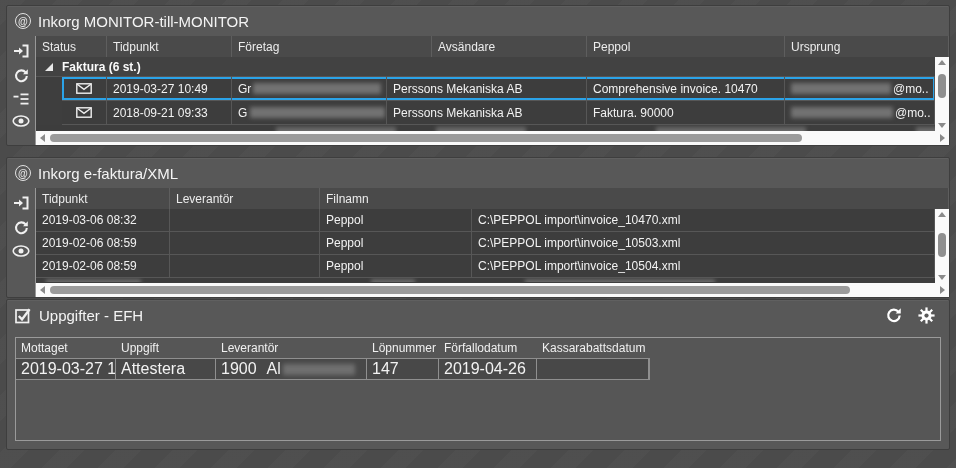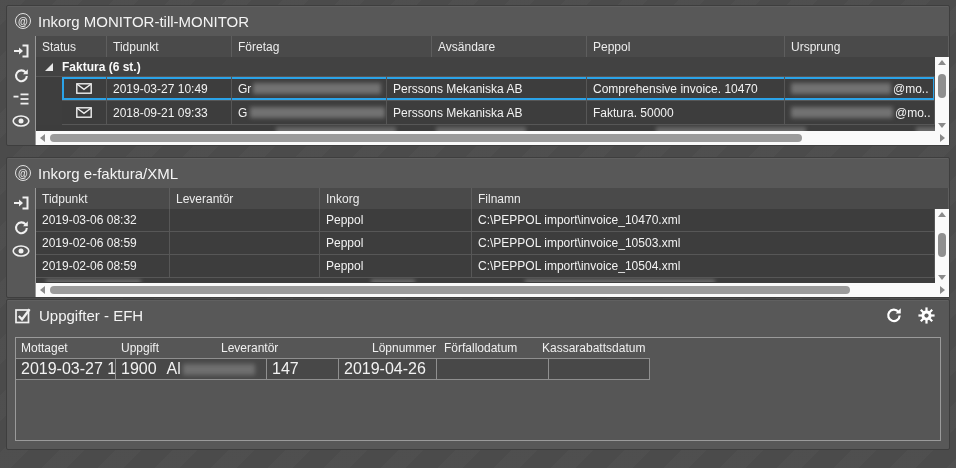--- a/index.html
+++ b/index.html
@@ -198,21 +198,21 @@
                   <rect x="0.8" y="0.8" width="14.4" height="9.4" fill="none" stroke="#f0f0f0" stroke-width="1.4"></rect>
                   <path d="M1.2 1.2L8 6.4l6.8-5.2" fill="none" stroke="#f0f0f0" stroke-width="1.4"></path>
                 </svg>
             </div>
             <div class="cell m2m-c2">2018-09-21 09:33</div>
             <div class="cell m2m-c3">
                 <span>G</span>
                 <span class="rd" style="width:135px;margin-left:3px"></span>
               </div>
             <div class="cell m2m-c4">Perssons Mekaniska AB</div>
-            <div class="cell m2m-c5">Faktura. 50000</div>
+            <div class="cell m2m-c5">Faktura. 90000</div>
             <div class="cell flex1">
                 <span class="rd" style="width:102px;margin-right:2px"></span>
                 <span>@mo..</span>
               </div>
           </div>
         </div>
         <div class="partial partial-m2m">
           <span class="rd rd-dk" style="width:120px;margin-left:240px;margin-top:2px"></span>
           <span class="rd rd-dk" style="width:90px;margin-left:40px;margin-top:2px"></span>
           <span class="rd rd-dk" style="width:150px;margin-left:130px;margin-top:2px"></span>
@@ -257,21 +257,20 @@
         <svg width="18" height="12" viewBox="0 0 18 12">
             <ellipse cx="9" cy="6" rx="7.8" ry="5" fill="none" stroke="#f0f0f0" stroke-width="1.6"></ellipse>
             <circle cx="9" cy="6" r="2.5" fill="#f0f0f0"></circle>
           </svg>
       </span>
     </div>
     <div class="grid">
       <div class="g-head">
         <div class="hc xml-c1">Tidpunkt</div>
         <div class="hc xml-c2">Leverantör</div>
-        <div class="hc xml-c3">Inkorg</div>
         <div class="hc flex1">Filnamn</div>
       </div>
       <div class="g-rows">
         <div class="row row-xml">
           <div class="cells">
             <div class="cell xml-c1">2019-03-06 08:32</div>
             <div class="cell xml-c2"></div>
             <div class="cell xml-c3">Peppol</div>
             <div class="cell flex1">C:\PEPPOL import\invoice_10470.xml</div>
           </div>
@@ -350,20 +349,21 @@
     <div class="g3-head">
       <div class="g3-hc efh-c1">Mottaget</div>
       <div class="g3-hc efh-c2">Uppgift</div>
       <div class="g3-hc efh-c3">Leverantör</div>
       <div class="g3-hc efh-c4" style="text-align:right">Löpnummer</div>
       <div class="g3-hc efh-c5">Förfallodatum</div>
       <div class="g3-hc efh-c6">Kassarabattsdatum</div>
     </div>
     <div class="g3-row">
       <div class="g3-cell efh-c1">2019-03-27 11:16</div>
+      <div class="g3-cell efh-c2">Attestera</div>
       <div class="g3-cell efh-c3">
         <span>1900</span>
           <span class="gap6"></span>
           <span>Al</span>
           <span class="rd" style="width:72px;margin-left:2px;background:#6f6f6f"></span>
       </div>
       <div class="g3-cell right efh-c4">147</div>
       <div class="g3-cell efh-c5">2019-04-26</div>
       <div class="g3-cell efh-c6"></div>
     </div>

